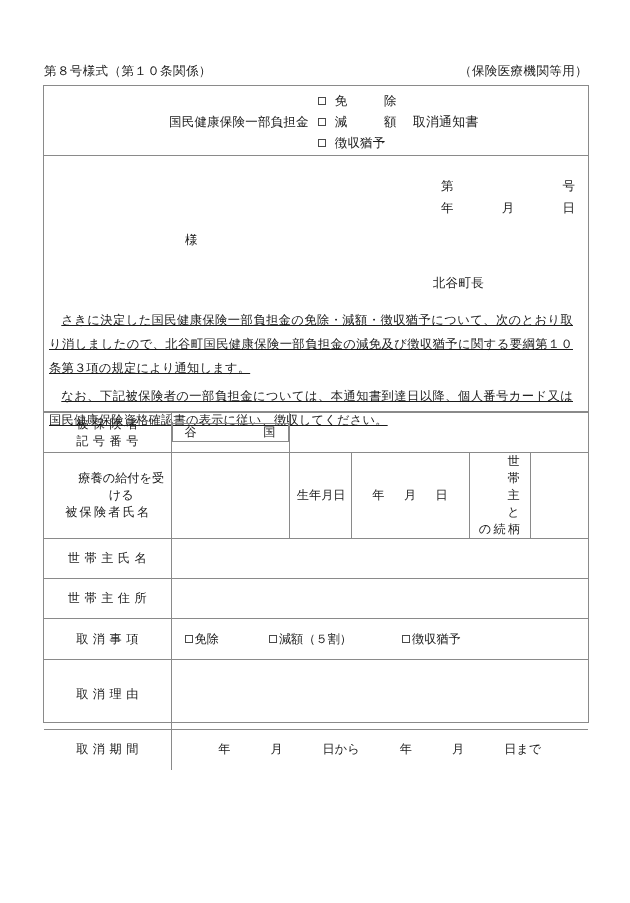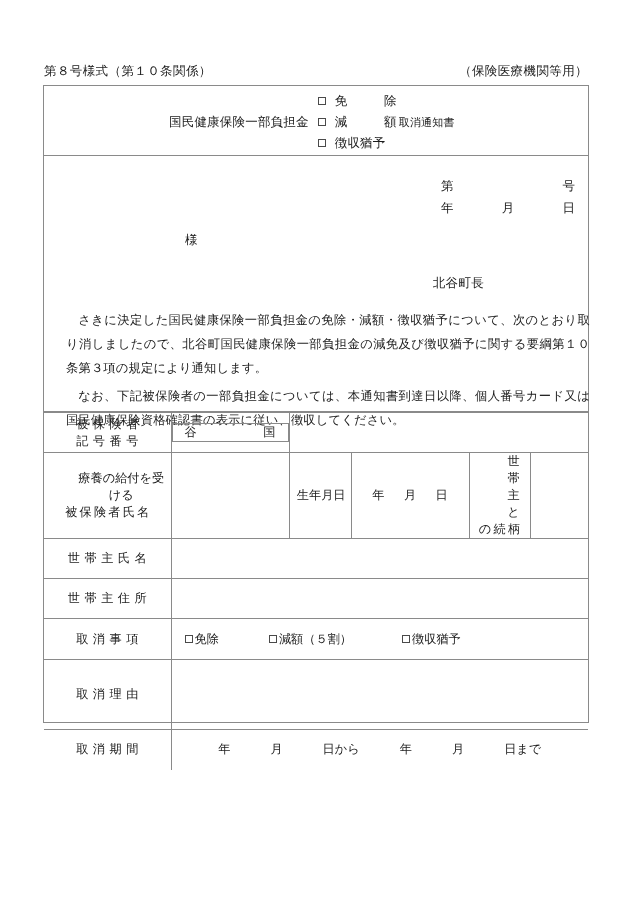--- a/index.html
+++ b/index.html
@@ -105,23 +105,23 @@
     font-size: 12.5px;
     letter-spacing: 0.2px;
   }
   .opt-text.spread {
     display: inline-flex;
     justify-content: space-between;
     width: 62px;
   }
 
   .title-suffix {
-    font-size: 11px;
+    font-size: 13px;
     letter-spacing: 0.2px;
-    margin-left: 2px;
+    margin-left: 16px;
   }
 
   
   .letter-cell {
     position: absolute;
     left: 0;
     top: 70px;
     width: 100%;
     height: 256px;
     border-bottom: 1px solid #8a8a8a;
@@ -153,26 +153,27 @@
     position: absolute;
     right: 104px;
     top: 119px;
     font-size: 12.5px;
     letter-spacing: 0.3px;
     margin-left: 43px;
   }
 
   .para {
     position: absolute;
-    left: 22px;
+    left: 5px;
     width: 524px;
     font-size: 12.3px;
     line-height: 24px;
     text-align: justify;
     letter-spacing: 0.15px;
+    text-decoration: underline;
   }
   .para.p1 { top: 152px; }
   .para.p2 { top: 228px; }
   .indent { padding-left: 1em; }
 
   
   .dtable {
     position: absolute;
     left: 0;
     top: 326px;

